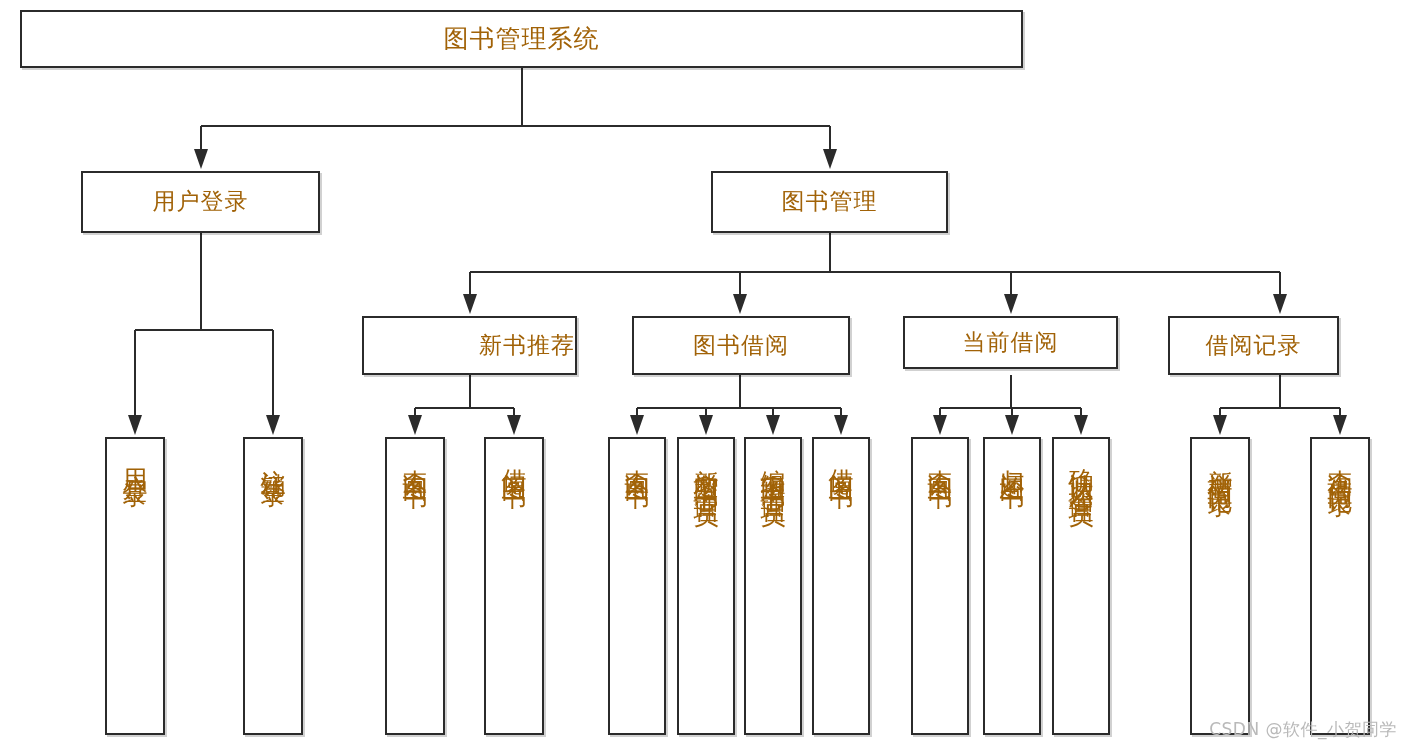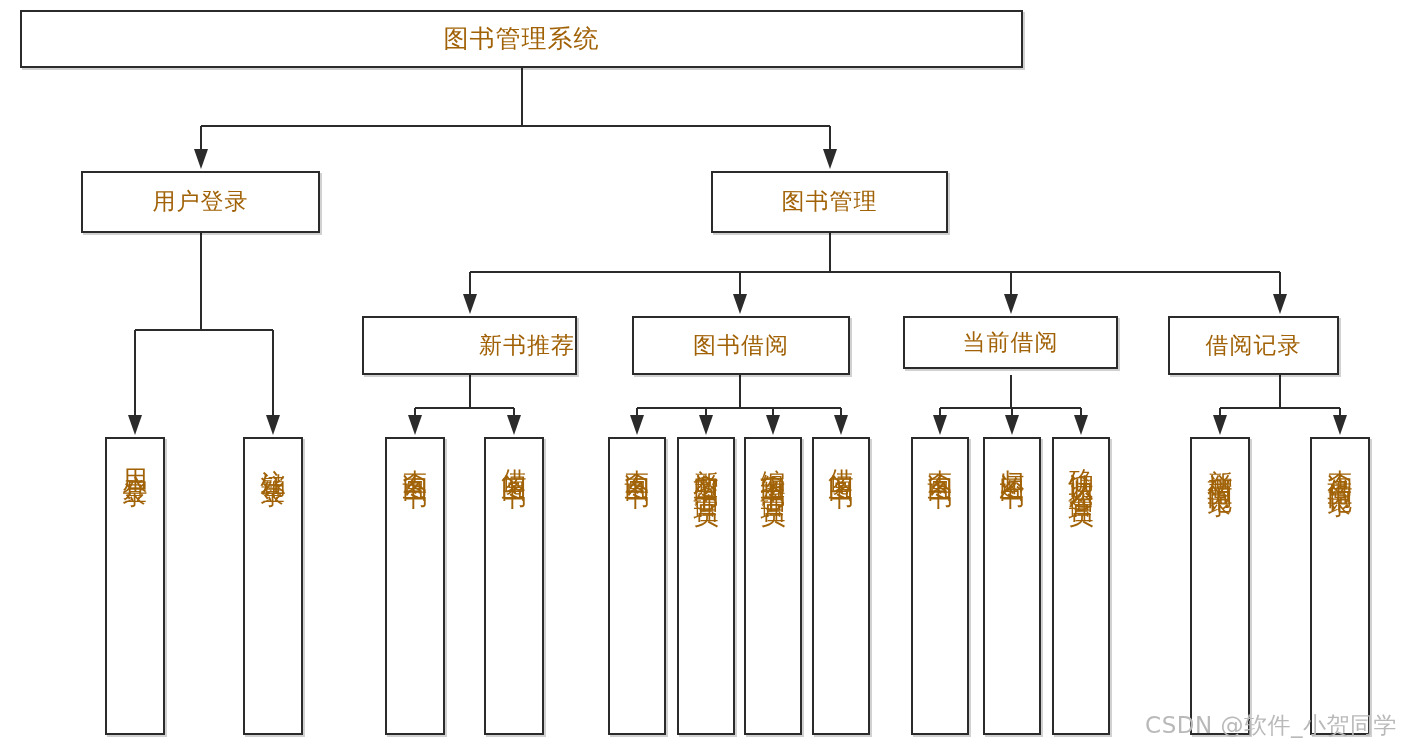--- a/index.html
+++ b/index.html
@@ -59,21 +59,21 @@
     letter-spacing: 5px;
     line-height: 1;
   }
   .node.root .label {
     font-size: 25px;
   }
   #watermark {
     position: absolute;
     right: 8px;
     bottom: 6px;
-    font-size: 23px;
+    font-size: 17px;
     color: #b9b9b9;
     letter-spacing: 0.5px;
     z-index: 6;
     white-space: nowrap;
     font-family: "DejaVu Sans", "Liberation Sans", sans-serif;
   }
 </style>
 </head>
 <body>
 

